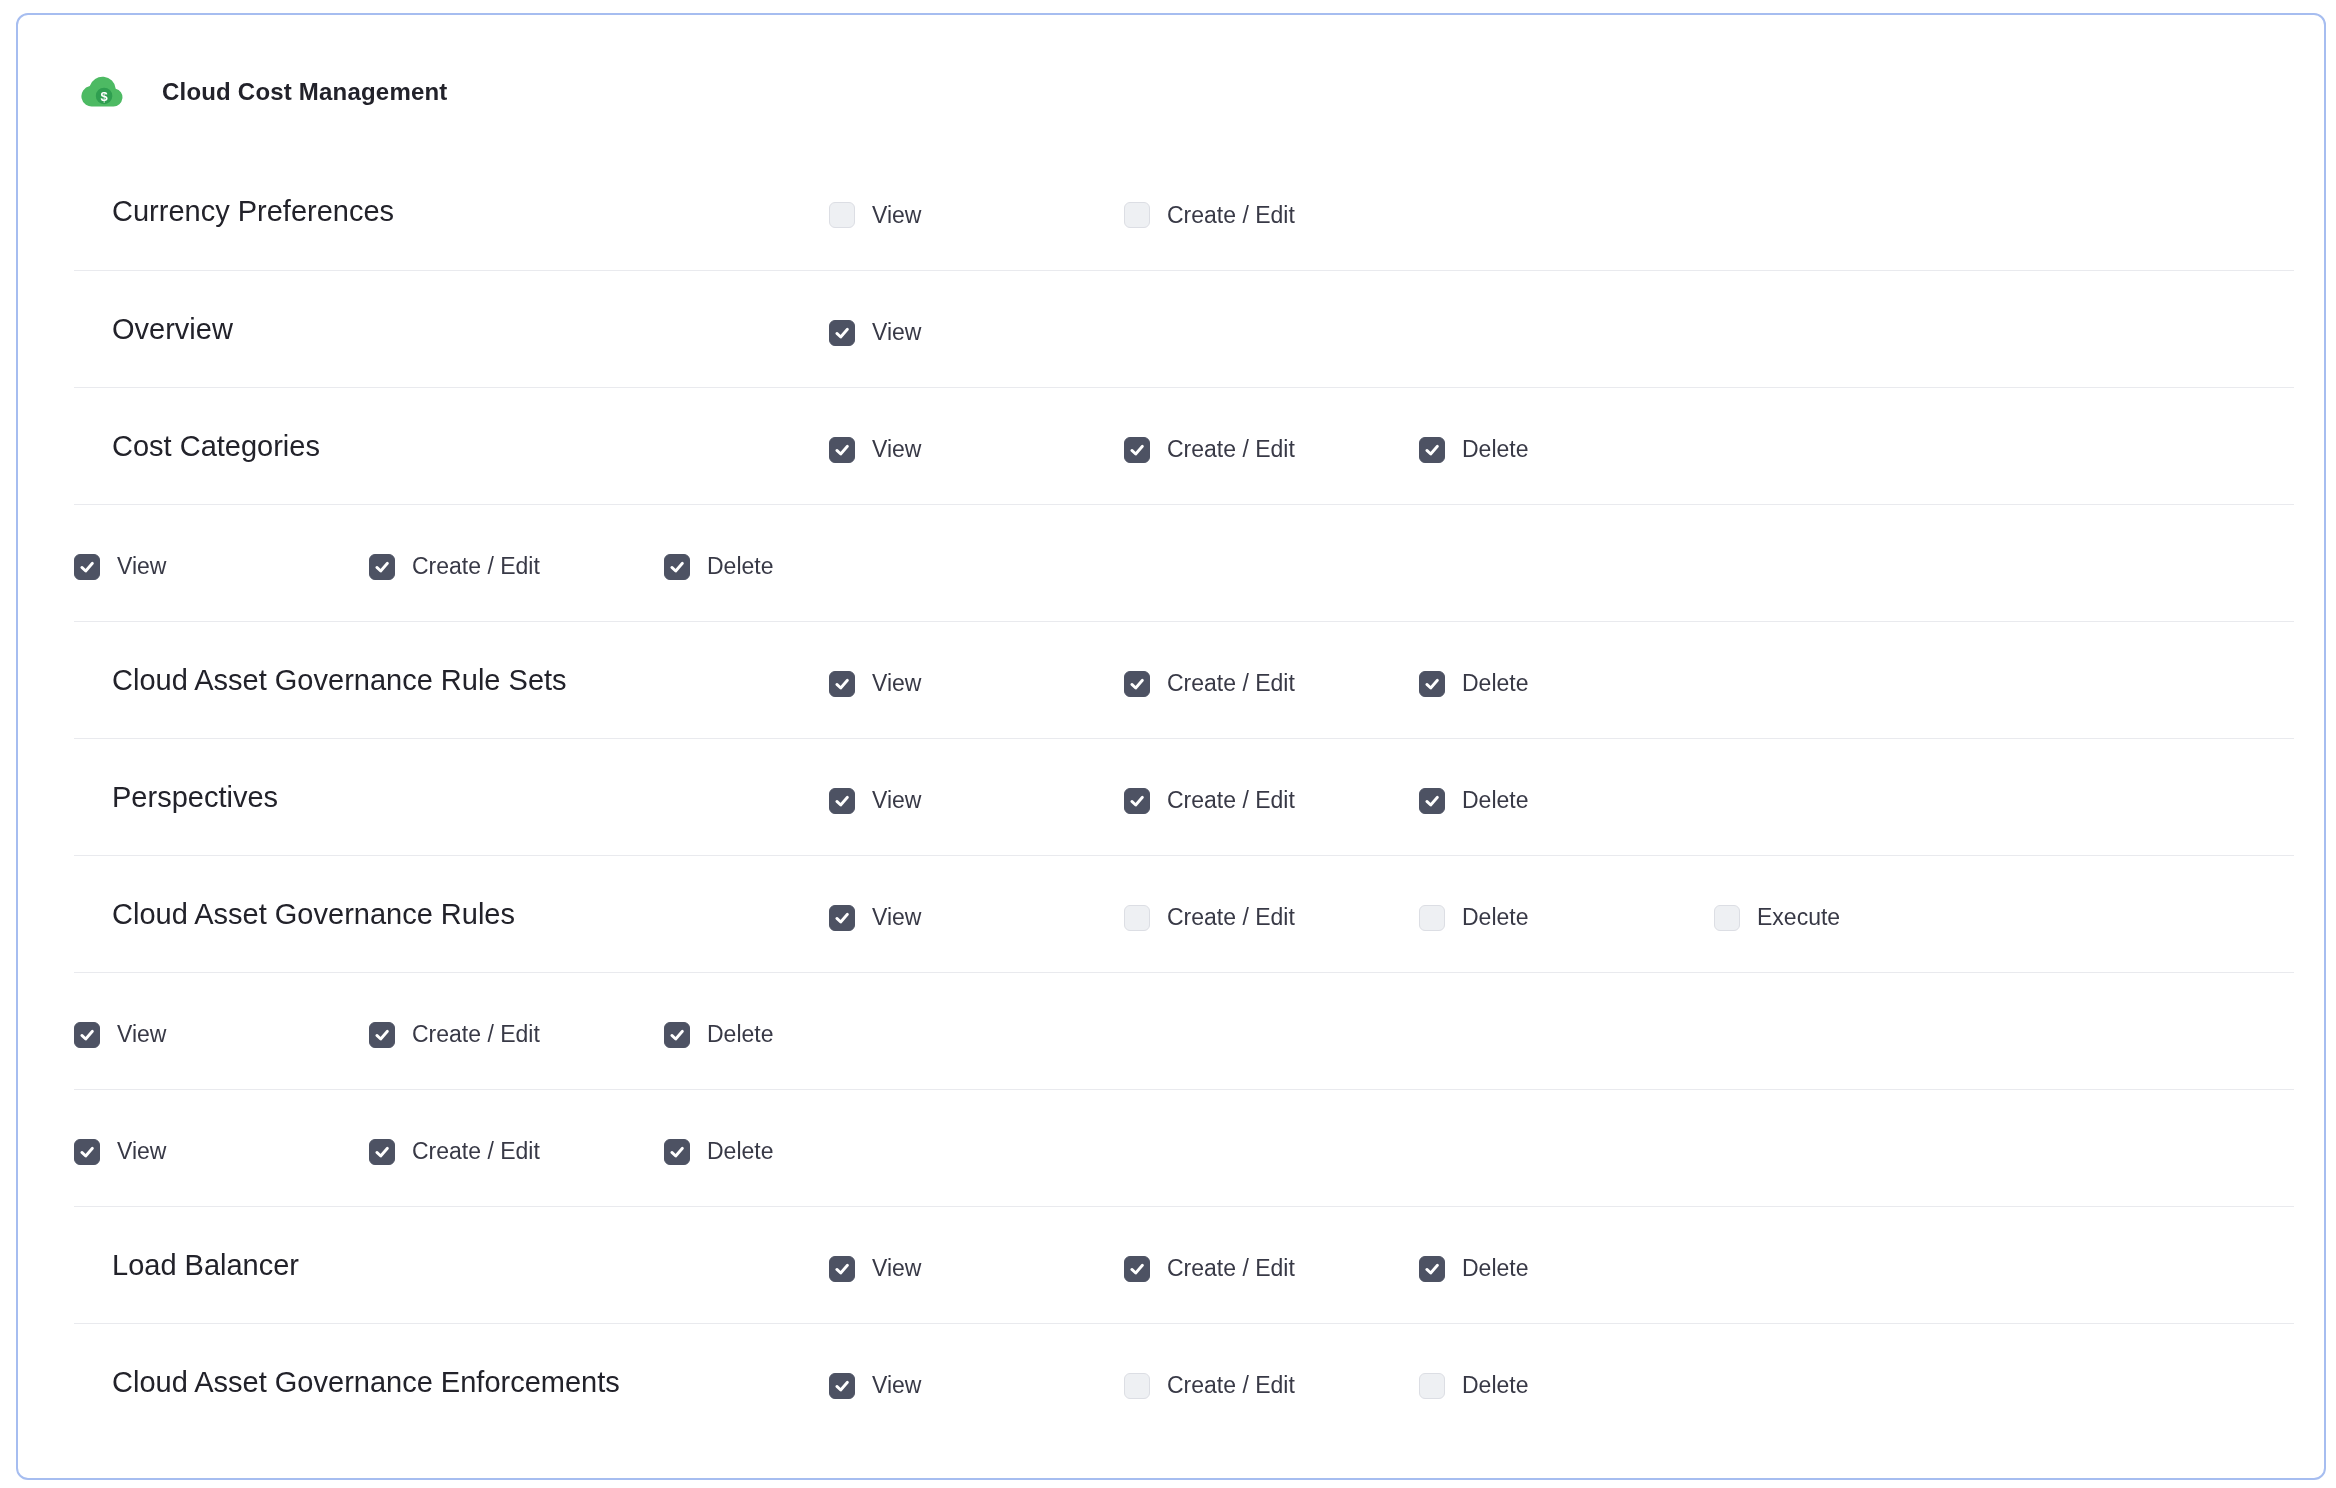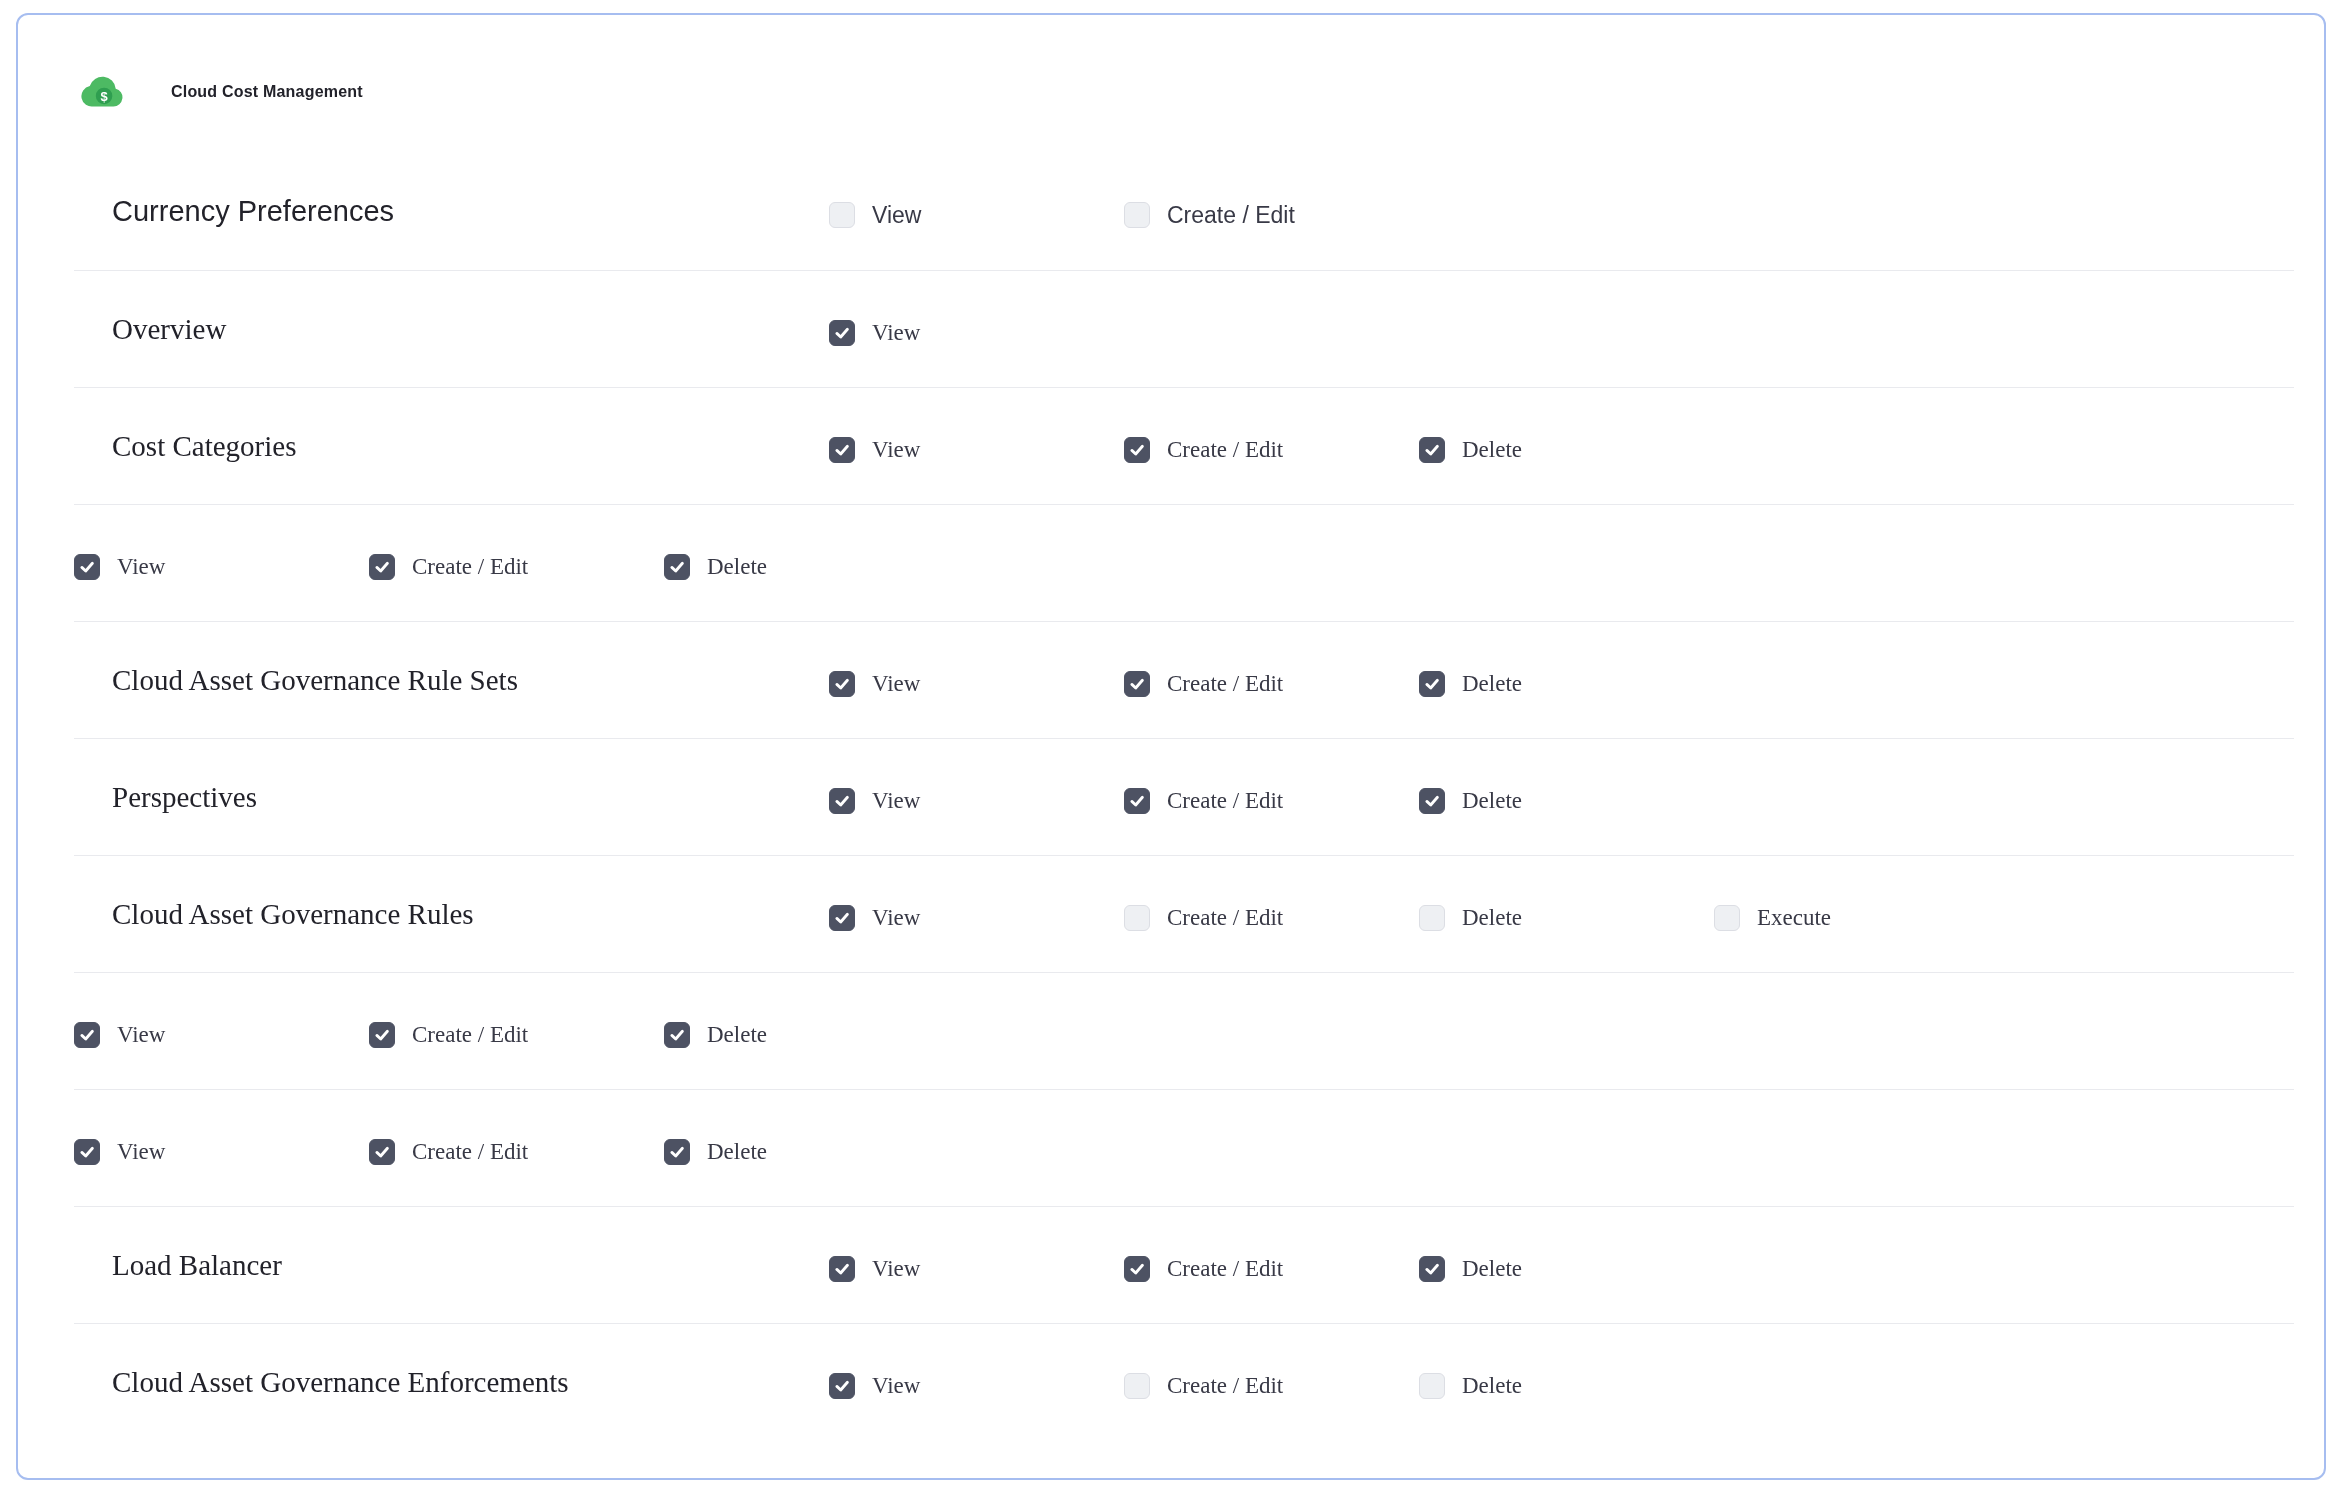--- a/index.html
+++ b/index.html
@@ -26,35 +26,34 @@
     align-items: center;
     padding: 54px 0 0 62px;
   }
   .module-icon {
     width: 46px; height: 46px;
     display: inline-flex;
     flex: 0 0 auto;
   }
   .module-icon svg { width: 100%; height: 100%; }
   .module-title {
-    margin-left: 45px;
-    font-size: 16px;
+    margin-left: 36px;
+    font-size: 24px;
     font-weight: 700;
     letter-spacing: 0.2px;
     color: var(--label-text, #22222a);
   }
   .rows { margin: 38px 30px 0 56px; }
   .perm-row {
     display: flex;
     align-items: center;
     height: 117px;
   }
   .perm-row + .perm-row {
     border-top: 1.5px solid var(--row-divider, #e9eaee);
-    font-family: Liberation Serif, serif;
   }
   .perm-label {
     width: 755px;
     flex: 0 0 755px;
     padding-left: 38px;
     font-size: 29px;
     color: var(--label-text, #22222a);
     white-space: nowrap;
   }
   .perm-cells { display: flex; flex: 1; margin-top: 7px; }

